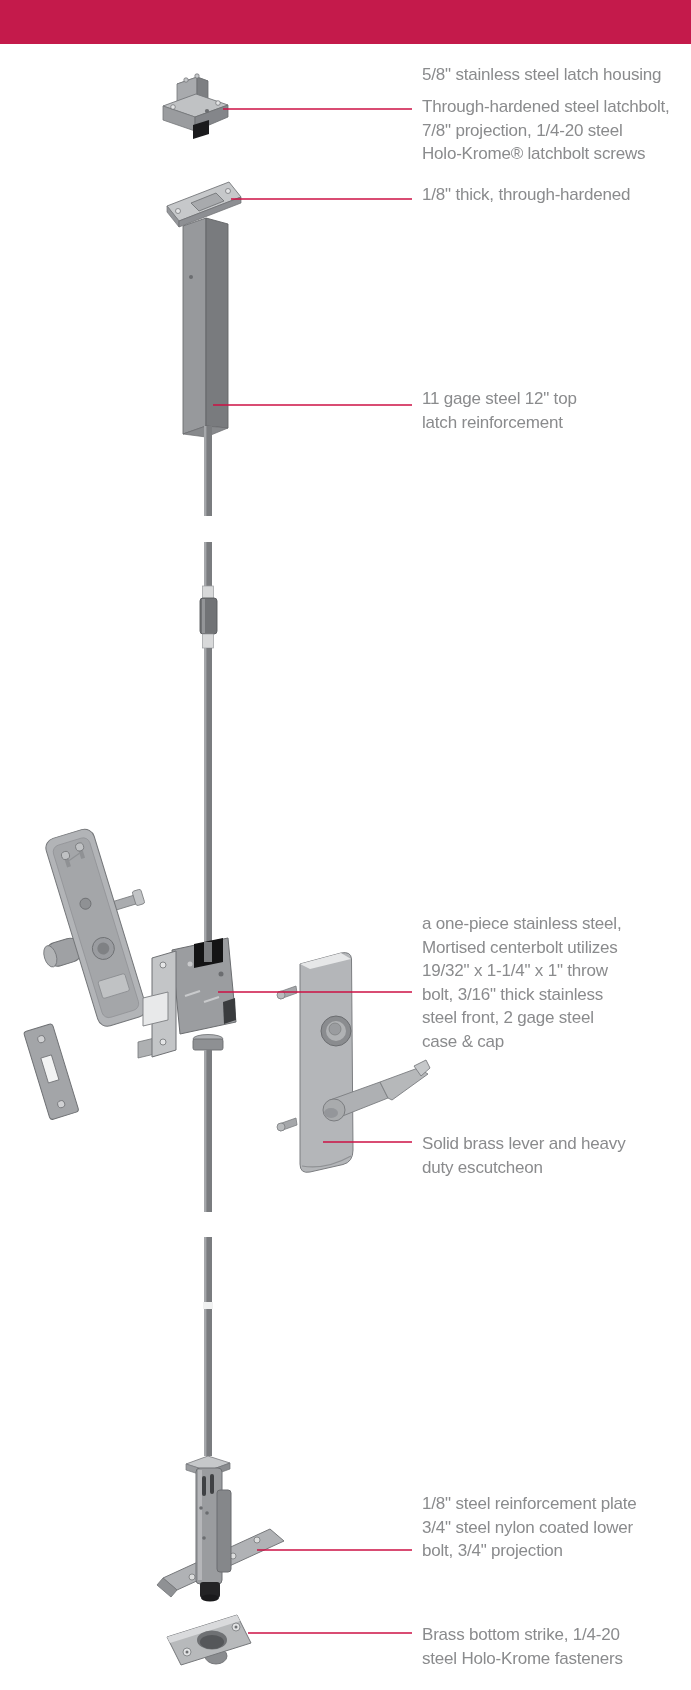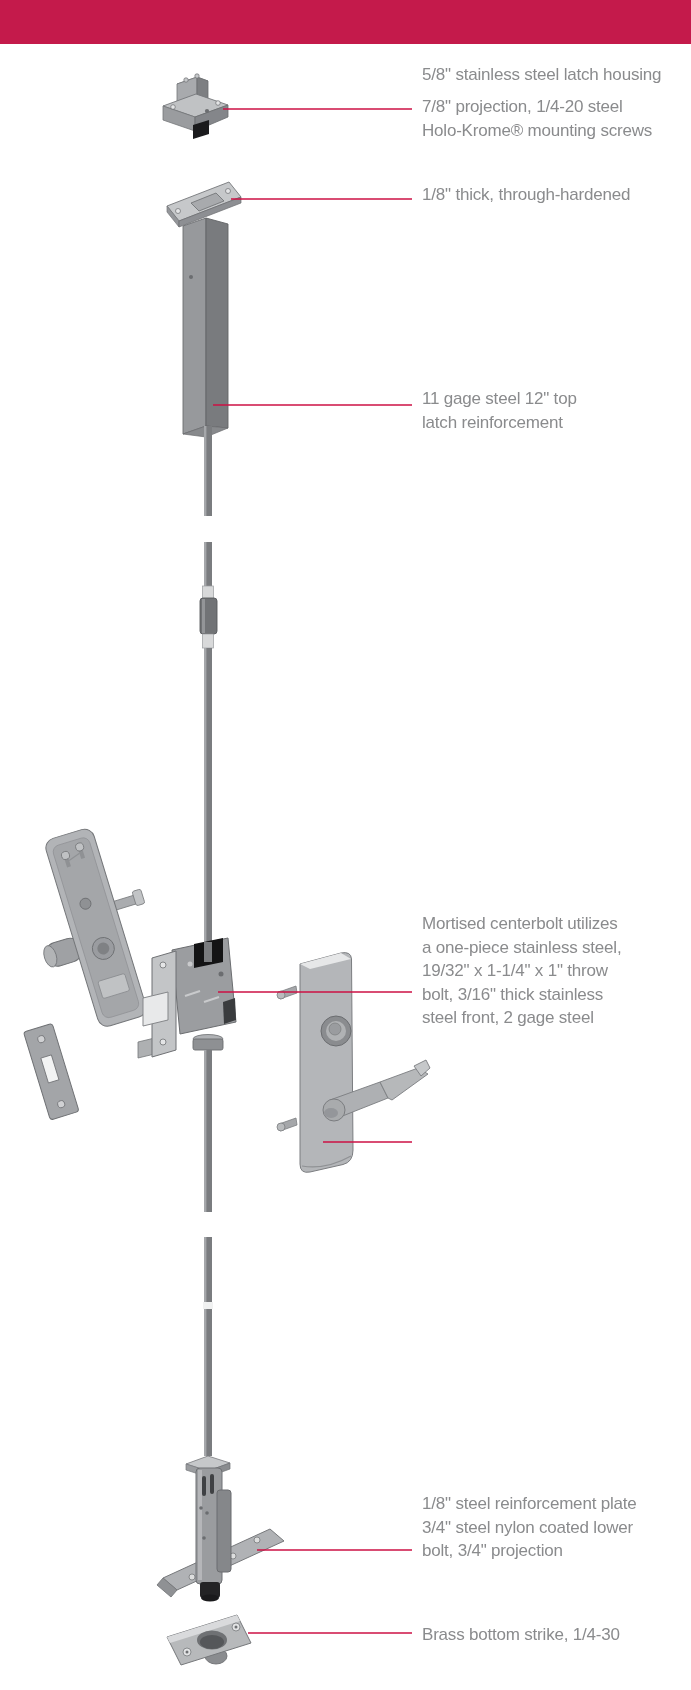--- a/index.html
+++ b/index.html
@@ -194,45 +194,52 @@
       <line class="leader" x1="257" y1="1550" x2="412" y2="1550"></line>
       <line class="leader" x1="248" y1="1633" x2="412" y2="1633"></line>
     </g>
   </svg>
 
   <div class="callout" style="top:63px">
     <div>5/8" stainless steel latch housing</div>
   </div>
 
   <div class="callout" style="top:95px">
+    <div>Through-hardened steel latchbolt,</div>
     <div>7/8" projection, 1/4-20 steel</div>
-    <div>Holo-Krome® mounting screws</div>
+    <div>Holo-Krome® latchbolt screws</div>
   </div>
 
   <div class="callout" style="top:183px">
     <div>1/8" thick, through-hardened</div>
   </div>
 
   <div class="callout" style="top:387px">
     <div>11 gage steel 12" top</div>
     <div>latch reinforcement</div>
   </div>
 
   <div class="callout" style="top:912px">
+    <div>a one-piece stainless steel,</div>
     <div>Mortised centerbolt utilizes</div>
-    <div>a one-piece stainless steel,</div>
     <div>19/32" x 1-1/4" x 1" throw</div>
     <div>bolt, 3/16" thick stainless</div>
     <div>steel front, 2 gage steel</div>
-  </div>
-
+    <div>case &amp; cap</div>
+  </div>
+
+  <div class="callout" style="top:1132px">
+    <div>Solid brass lever and heavy</div>
+    <div>duty escutcheon</div>
+  </div>
 
   <div class="callout" style="top:1492px">
     <div>1/8" steel reinforcement plate</div>
     <div>3/4" steel nylon coated lower</div>
     <div>bolt, 3/4" projection</div>
   </div>
 
   <div class="callout" style="top:1623px">
-    <div>Brass bottom strike, 1/4-30</div>
+    <div>Brass bottom strike, 1/4-20</div>
+    <div>steel Holo-Krome fasteners</div>
   </div>
 
 </div>
 
 </body></html>

